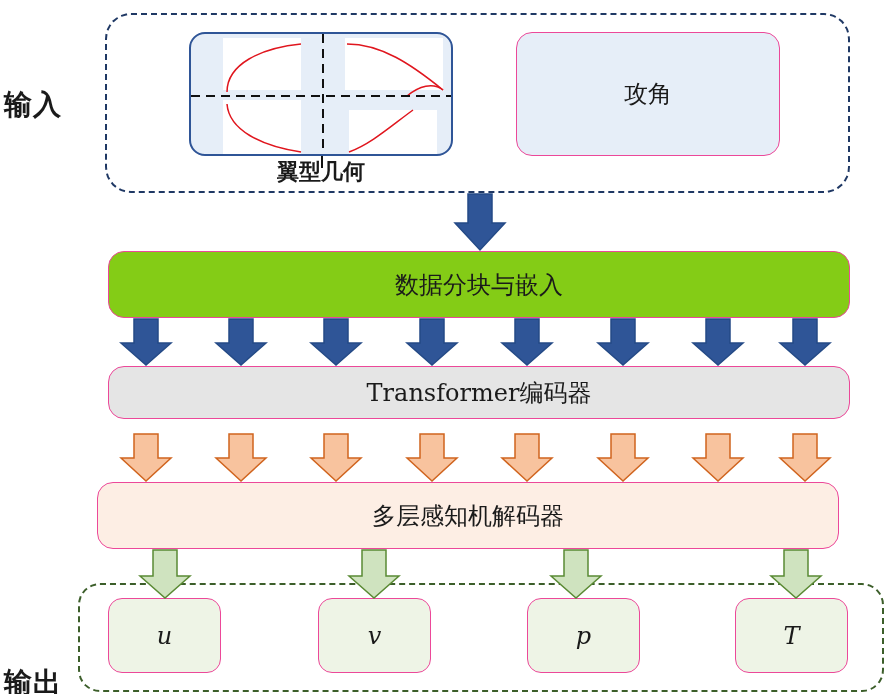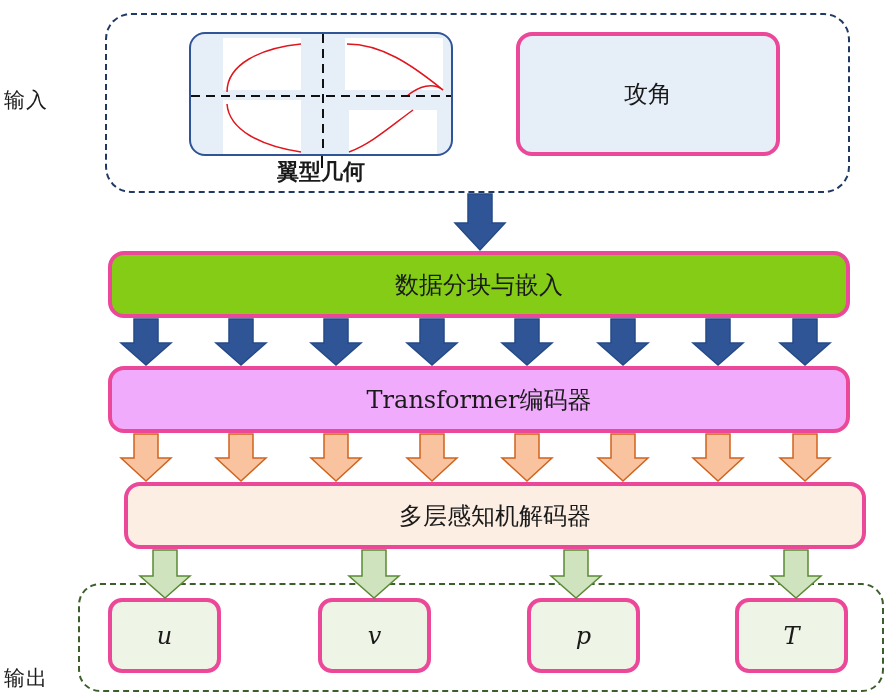--- a/index.html
+++ b/index.html
@@ -1,21 +1,21 @@
 <!DOCTYPE html>
 <html><head>
 <meta charset="utf-8">
 <style>
   html, body { margin:0; padding:0; background:#ffffff; }
   body { width:887px; height:694px; position:relative; overflow:hidden;
          font-family: "DejaVu Serif", "Liberation Serif", serif; color:#1a1a1a; }
   .abs { position:absolute; }
-  .side-label { position:absolute; font-size:21px; letter-spacing:1px; }
+  .side-label { position:absolute; font-size:28px; letter-spacing:1px;font-weight:bold; }
   .dash-box { position:absolute; border-radius:26px; }
-  .box { position:absolute; box-sizing:border-box; border:4px solid #ec4899; border-radius:14px;
+  .box { position:absolute; box-sizing:border-box; border:1px solid #ec4899; border-radius:14px;
          display:flex; align-items:center; justify-content:center; font-size:24px; }
   .wide { border-radius:16px; }
   .italic { font-style:italic; font-size:24px; }
   svg { position:absolute; left:0; top:0; overflow:visible; }
 </style>
 </head>
 <body>
 
 <div class="side-label" style="left:4px; top:86px;">输入</div>
 <div class="side-label" style="left:4px; top:616px;margin-top:48px;">输出</div>
@@ -62,25 +62,25 @@
     <path d="M515 434 L539 434 L539 458 L552 458 L527 481 L502 458 L515 458 Z" fill="#F8C39E" stroke="#D0641E" stroke-width="1.5" stroke-linejoin="miter"></path>
     <path d="M611 434 L635 434 L635 458 L648 458 L623 481 L598 458 L611 458 Z" fill="#F8C39E" stroke="#D0641E" stroke-width="1.5" stroke-linejoin="miter"></path>
     <path d="M706 434 L730 434 L730 458 L743 458 L718 481 L693 458 L706 458 Z" fill="#F8C39E" stroke="#D0641E" stroke-width="1.5" stroke-linejoin="miter"></path>
     <path d="M793 434 L817 434 L817 458 L830 458 L805 481 L780 458 L793 458 Z" fill="#F8C39E" stroke="#D0641E" stroke-width="1.5" stroke-linejoin="miter"></path>
   </svg>
 
 <div class="box wide" style="left:108px; top:251px; width:742px; height:67px; background:#84cc16;">
   <span>数据分块与嵌入</span>
 </div>
 
-<div class="box wide" style="left:108px; top:366px; width:742px; height:67px; background:#f0abfc;">
+<div class="box wide" style="left:108px; top:366px; width:742px; height:53px; background:#e5e5e5;">
   <span>Transformer编码器</span>
 </div>
 
-<div class="box wide" style="left:124px; top:482px; width:742px; height:67px; background:#FDEEE4;">
+<div class="box wide" style="left:97px; top:482px; width:742px; height:67px; background:#FDEEE4;">
   <span>多层感知机解码器</span>
 </div>
 
 <div class="dash-box" style="left:78px; top:583px; width:802px; height:105px; border:2.5px dashed #3C5E2A; border-radius:22px;"></div>
 
 <div class="box" style="left:108px; top:598px; width:113px; height:75px; background:#EEF4E6;">
   <span class="italic">u</span>
 </div>
 <div class="box" style="left:318px; top:598px; width:113px; height:75px; background:#EEF4E6;">
   <span class="italic">v</span>

